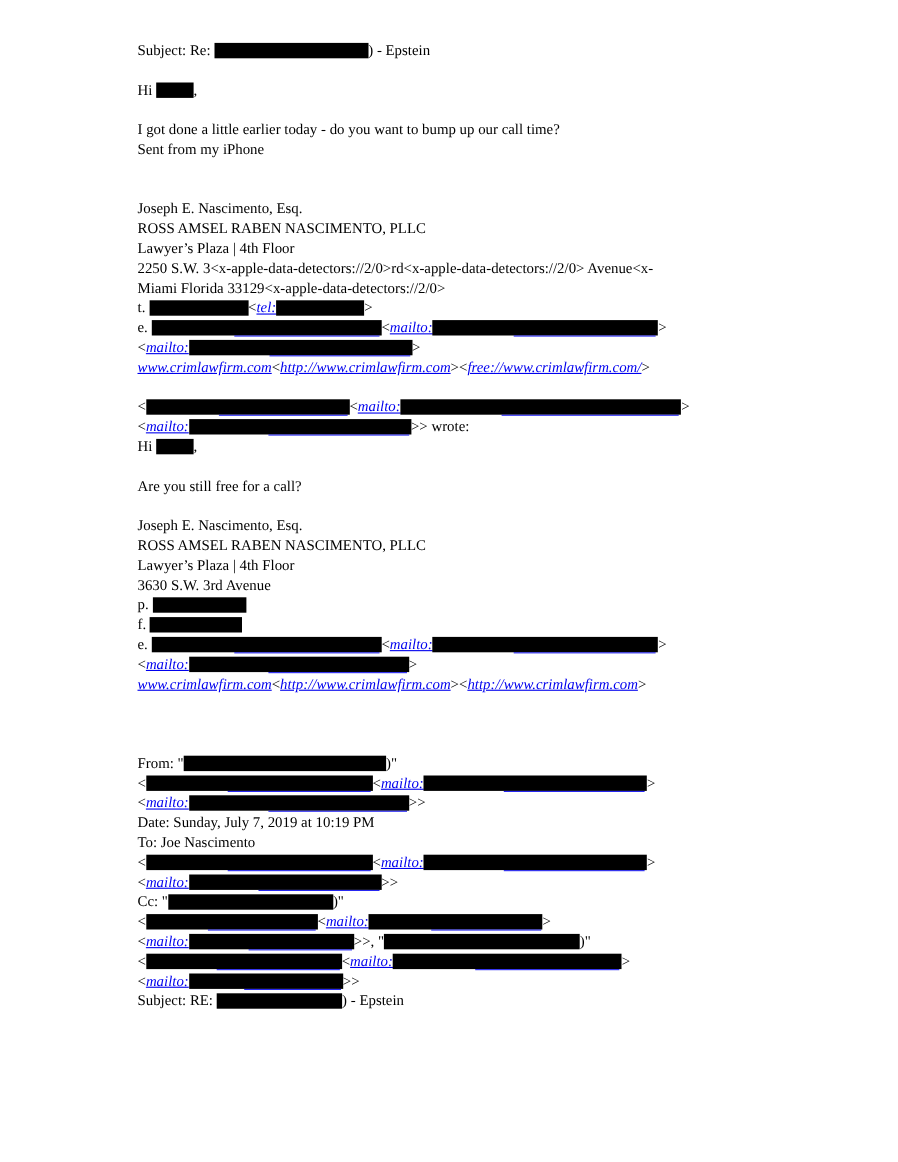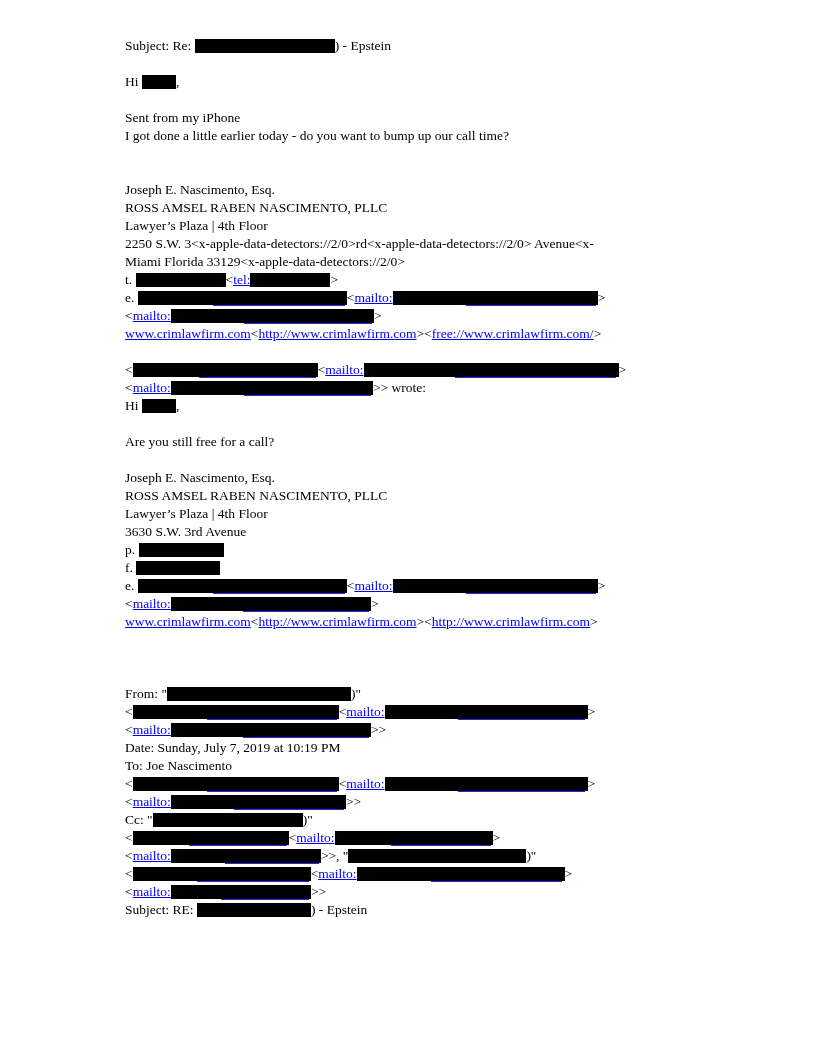--- a/index.html
+++ b/index.html
@@ -17,20 +17,21 @@
   .line{
     height:18px;
     line-height:18px;
     white-space:pre;
   }
   .txt{color:var(--fg,#000);}
   .lnk{
     color:var(--link,#0000EE);
     text-decoration:underline;
     cursor:pointer;
+    font-style:italic;
   }
   .redact{
     display:inline-block;
     background:var(--redact,#000);
     height:13.5px;
     vertical-align:-2.5px;
     position:relative;
   }
   
   .redact.u::after{
@@ -44,22 +45,22 @@
 </style>
 </head>
 <body>
 
 <div class="page">
   <div>
       <div class="line"><span class="txt">Subject: Re: </span><span class="redact" style="width: 140px;"></span><span class="txt">) - Epstein</span></div>
       <div class="line">&nbsp;</div>
       <div class="line"><span class="txt">Hi </span><span class="redact" style="width: 34px;"></span><span class="txt">,</span></div>
       <div class="line">&nbsp;</div>
+      <div class="line"><span class="txt">I got done a little earlier today - do you want to bump up our call time?</span></div>
       <div class="line"><span class="txt">Sent from my iPhone</span></div>
-      <div class="line"><span class="txt">I got done a little earlier today - do you want to bump up our call time?</span></div>
       <div class="line">&nbsp;</div>
       <div class="line">&nbsp;</div>
       <div class="line"><span class="txt">Joseph E. Nascimento, Esq.</span></div>
       <div class="line"><span class="txt">ROSS AMSEL RABEN NASCIMENTO, PLLC</span></div>
       <div class="line"><span class="txt">Lawyer’s Plaza | 4th Floor</span></div>
       <div class="line"><span class="txt">2250 S.W. 3&lt;x-apple-data-detectors://2/0&gt;rd&lt;x-apple-data-detectors://2/0&gt; Avenue&lt;x-</span></div>
       <div class="line"><span class="txt">Miami Florida 33129&lt;x-apple-data-detectors://2/0&gt;</span></div>
       <div class="line"><span class="txt">t. </span><span class="redact" style="width: 90px;"></span><span class="txt">&lt;</span><a class="lnk">tel:</a><span class="redact" style="width: 80px;"></span><span class="txt">&gt;</span></div>
       <div class="line"><span class="txt">e. </span><span class="redact u" style="width: 209px;"></span><span class="txt">&lt;</span><a class="lnk">mailto:</a><span class="redact u" style="width: 205px;"></span><span class="txt">&gt;</span></div>
       <div class="line"><span class="txt">&lt;</span><a class="lnk">mailto:</a><span class="redact u" style="width: 203px;"></span><span class="txt">&gt;</span></div>

